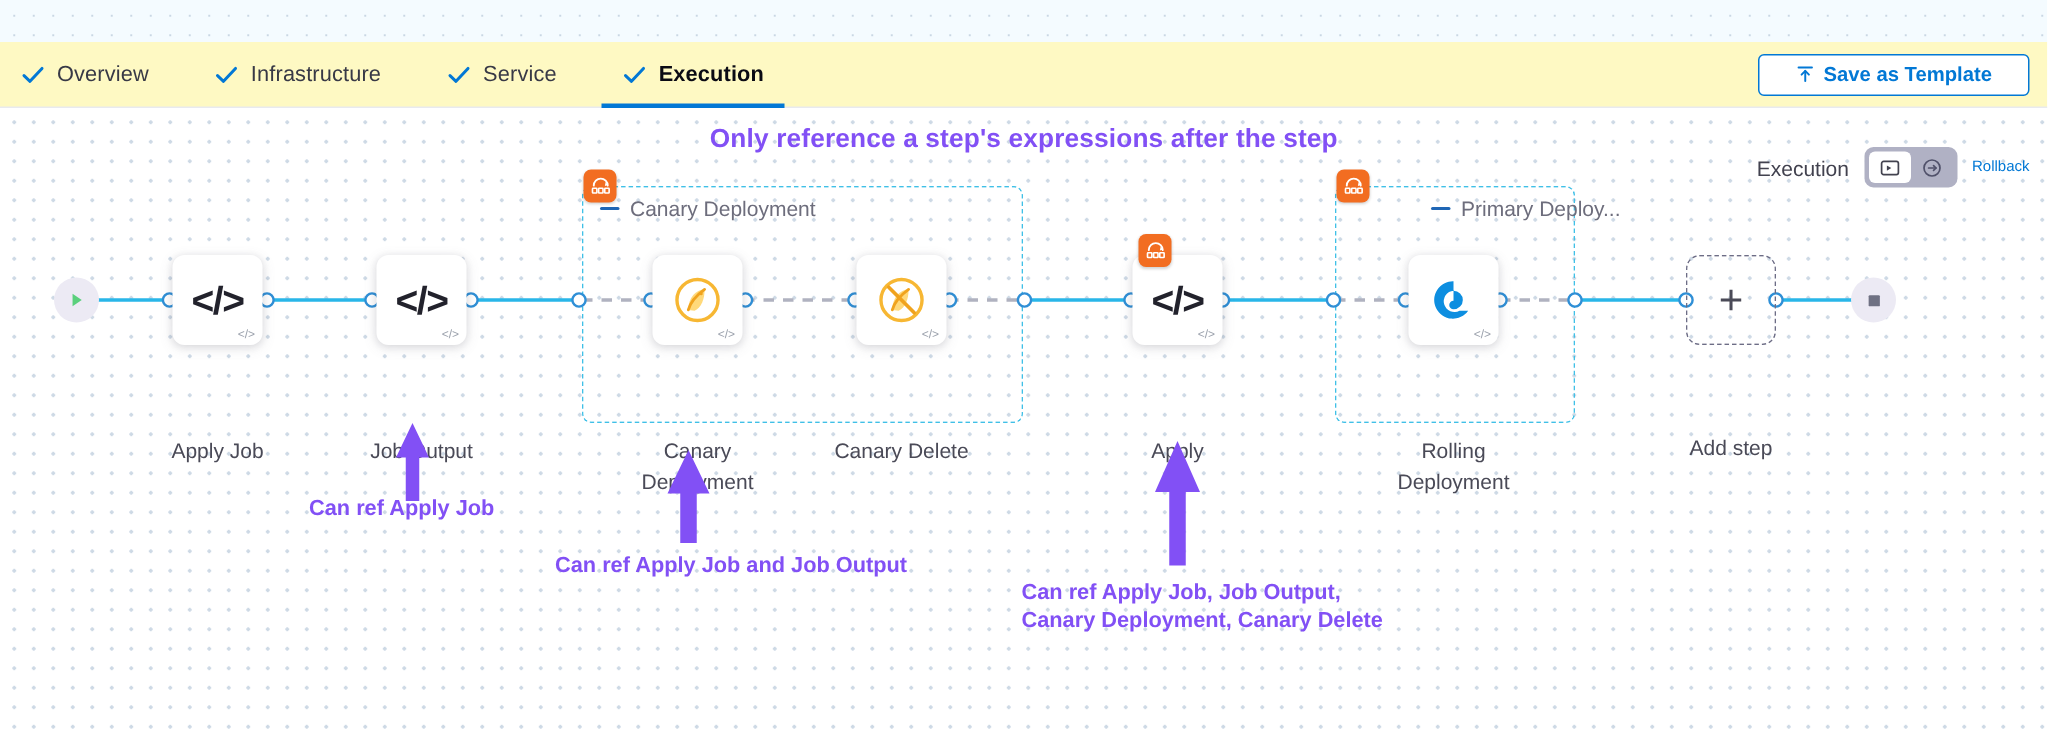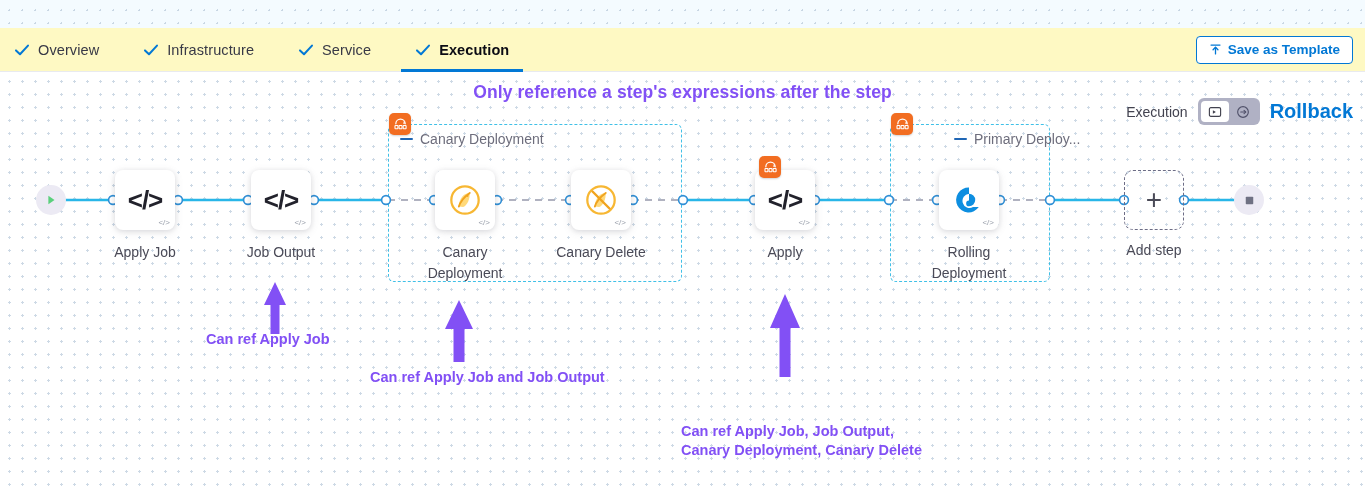--- a/index.html
+++ b/index.html
@@ -85,21 +85,21 @@
   }
 
   .save-template-btn {
     position: absolute;
     right: 12px; top: 50%;
     transform: translateY(-50%);
     height: 28px;
     display: flex;
     align-items: center;
     gap: 6px;
-    padding: 0 12px;
+    padding: 0 24px;
     border: 1px solid #0278d5;
     border-radius: 4px;
     background: #ffffff;
     color: #0278d5;
     font-size: 13.5px;
     font-weight: bold;
     cursor: pointer;
     white-space: nowrap;
     box-sizing: border-box;
   }
@@ -152,22 +152,22 @@
   .seg-btn {
     width: 28px; height: 21px;
     display: flex;
     align-items: center;
     justify-content: center;
     border-radius: 4px;
     cursor: pointer;
   }
   .seg-btn.on { background: #ffffff; }
   .rollback-link {
-    font-size: 20px;
-    font-weight: bold;
+    font-size: 10px;
+    font-weight: normal;
     color: #0278d5;
     cursor: pointer;
   }
 
   
   .graph { position: absolute; left: 0; top: 0; width: 1158px; height: 423px; }
   .graph svg.wires { position: absolute; left: 0; top: 0; }
 
   .term-node {
     position: absolute;
@@ -207,20 +207,21 @@
     font-family: "Liberation Sans", sans-serif;
   }
 
   .step-label {
     position: absolute;
     text-align: center;
     font-size: 14px;
     color: #4a4a57;
     line-height: 21px;
     white-space: pre-line;
+    margin-top: 48px;
   }
 
   
   .group-box {
     position: absolute;
     border: 1px dashed #40c0e7;
     border-radius: 6px;
     box-sizing: border-box;
   }
   .group-title {
@@ -510,18 +511,18 @@
           <path d="M275 210 L286 233 L279.5 233 L279.5 262 L270.5 262 L270.5 233 L264 233 Z"></path>
 
           <path d="M459 228 L473 257 L464.5 257 L464.5 290 L453.5 290 L453.5 257 L445 257 Z"></path>
 
           <path d="M785 222 L800 256 L790.5 256 L790.5 305 L779.5 305 L779.5 256 L770 256 Z"></path>
         </g>
       </svg>
 
       <div class="anno" style="left:206px; top:258px;">Can ref Apply Job</div>
       <div class="anno" style="left:370px; top:296px;">Can ref Apply Job and Job Output</div>
-      <div class="anno" style="left:681px; top:314px;margin-top:36px;">Can ref Apply Job, Job Output,
+      <div class="anno" style="left:681px; top:314px;">Can ref Apply Job, Job Output,
 Canary Deployment, Canary Delete</div>
 
     </div>
   </div>
 </div>
 
 </body></html>

